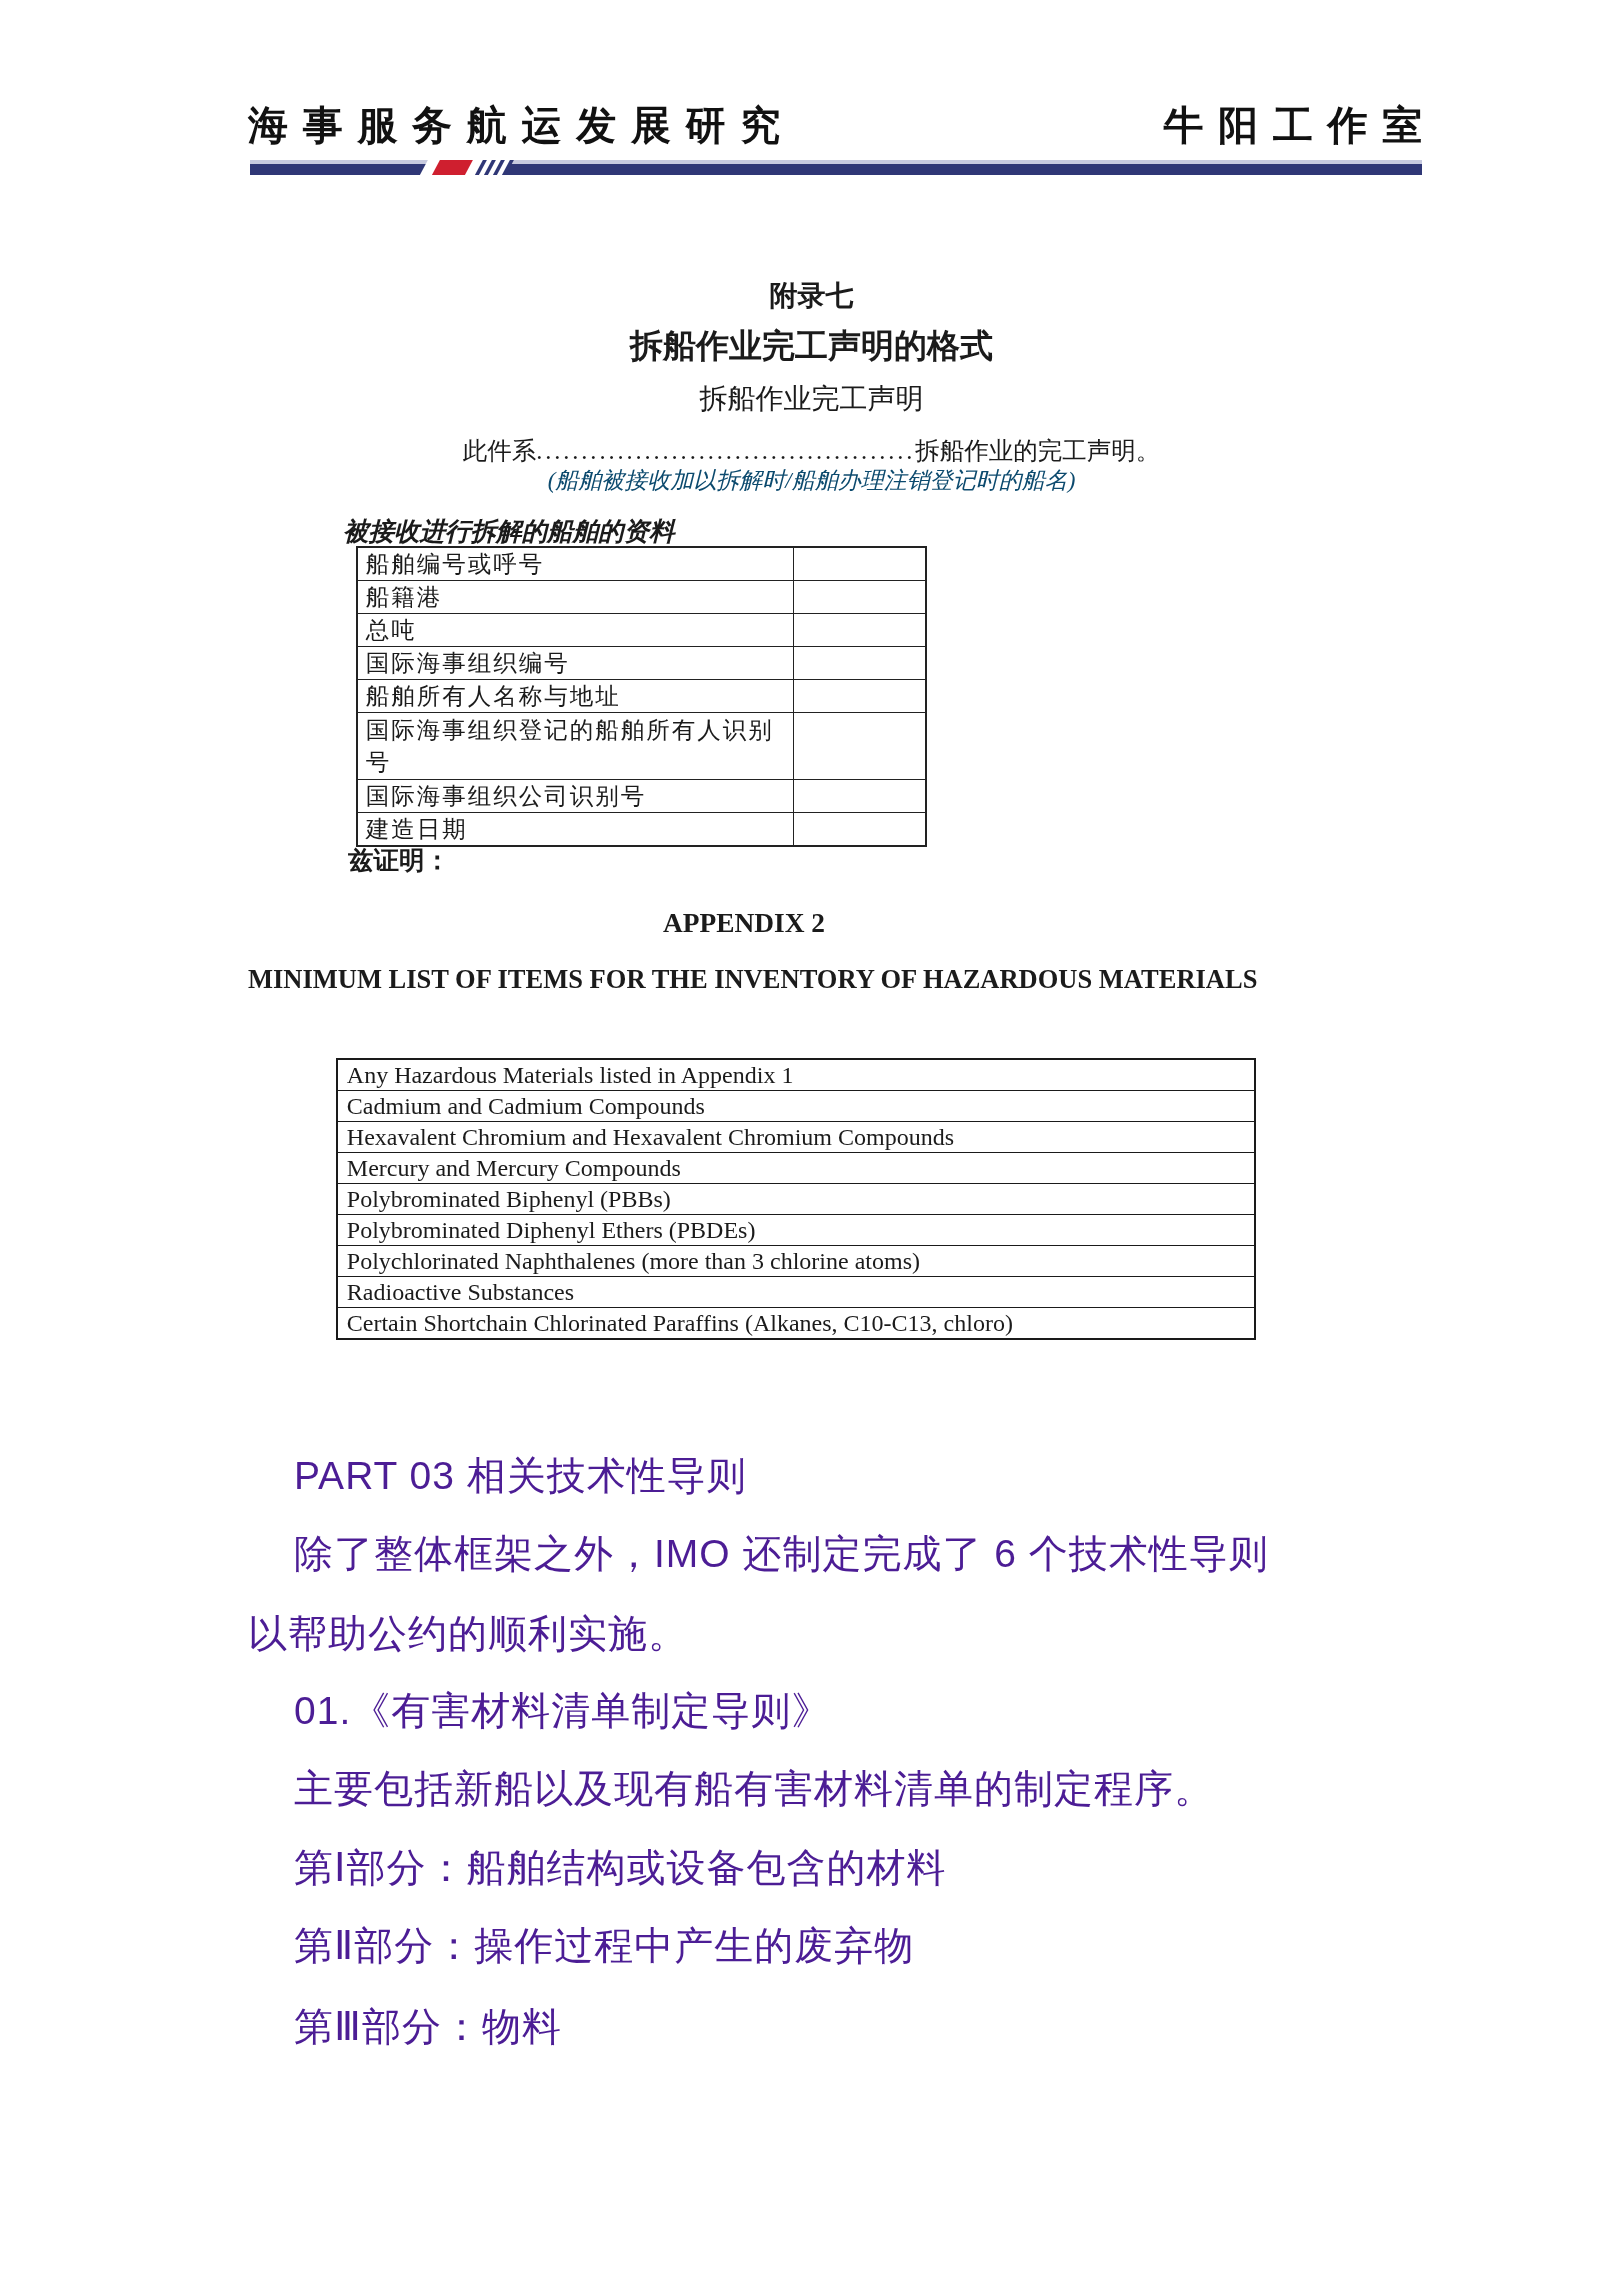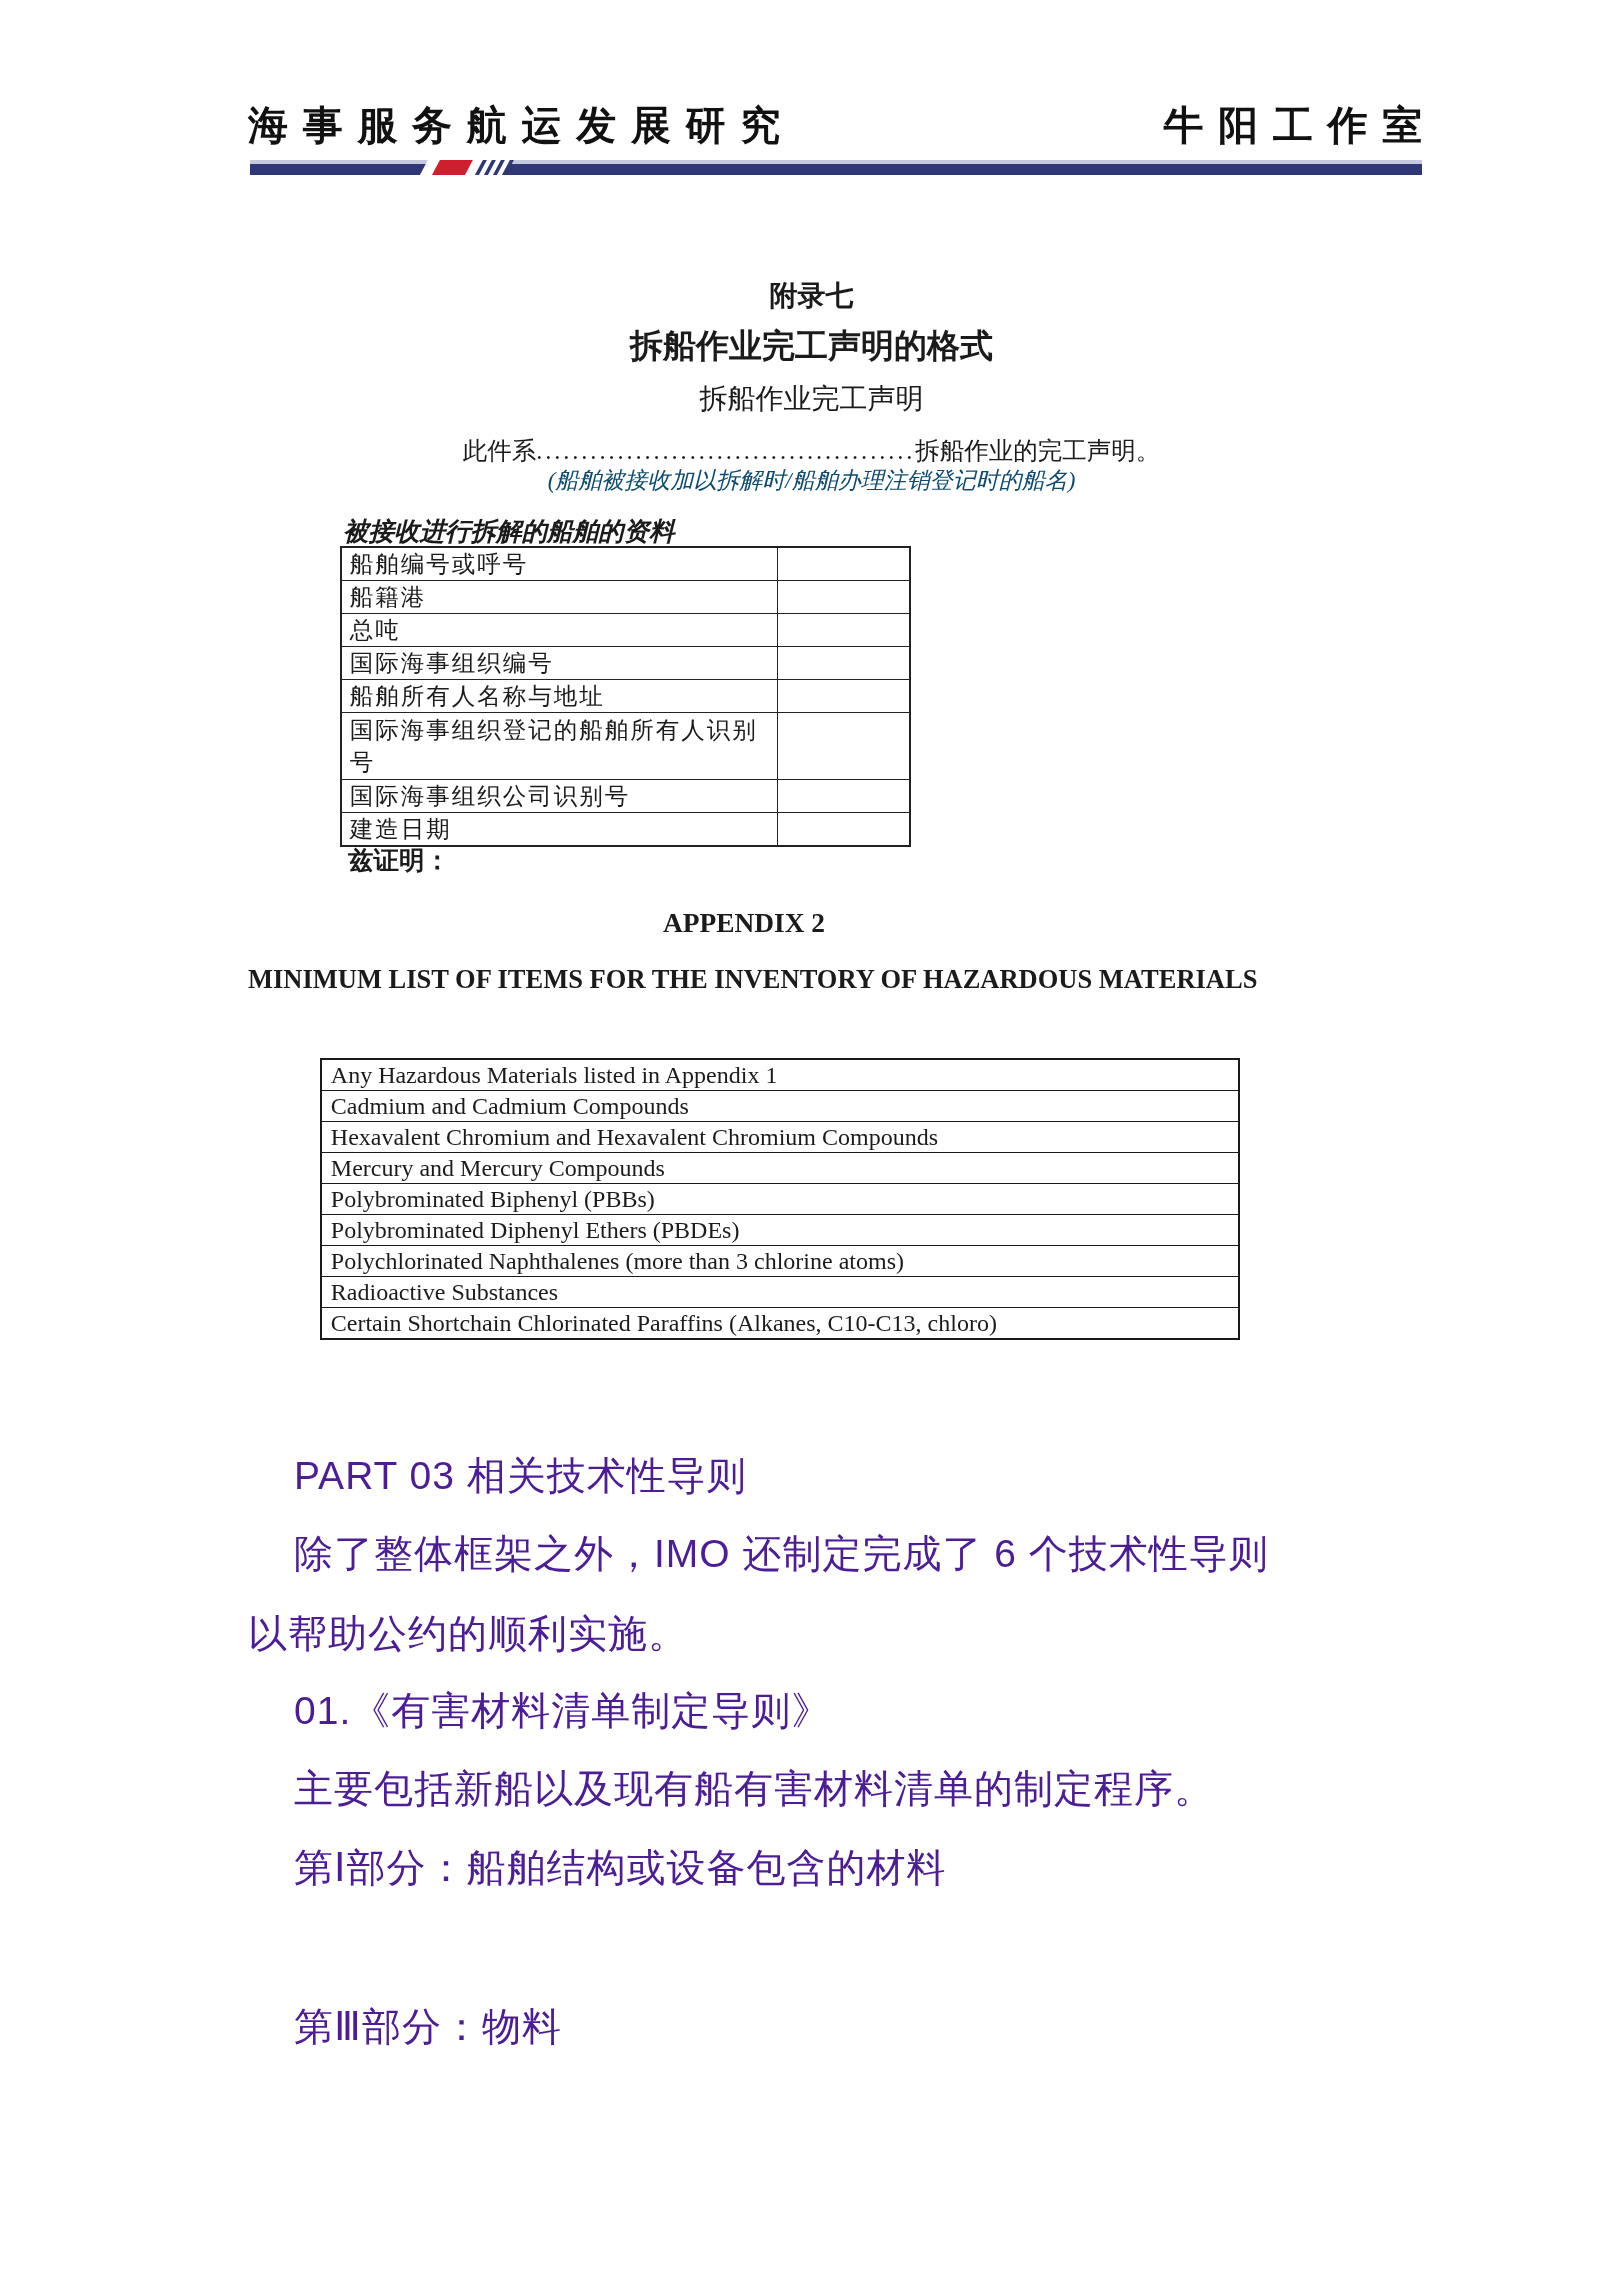--- a/index.html
+++ b/index.html
@@ -29,21 +29,21 @@
   .s1{left:229px}.s2{left:238px}.s3{left:247px}.s4{left:256px}
   
   .centered{position:absolute;left:248px;width:1127px;text-align:center;white-space:nowrap;}
   .a7-title{top:277px;font-size:28px;font-weight:bold;}
   .a7-sub{top:324px;font-size:33px;font-weight:bold;}
   .a7-sub2{top:380px;font-size:28px;}
   .intro{top:434px;font-size:24.5px;}
   .intro .dots{letter-spacing:2.9px;}
   .note{top:465px;font-size:23px;font-style:italic;color:#0c4a6e;}
   .ship-head{position:absolute;left:343px;top:514px;font-size:25.5px;font-weight:bold;font-style:italic;white-space:nowrap;}
-  table{border-collapse:collapse;table-layout:fixed;}
+  table{border-collapse:collapse;table-layout:fixed;margin-left:16px;}
   .ship-table{position:absolute;left:340px;top:546px;width:534px;border:2px solid #222;}
   .ship-table td{border:1.6px solid #222;font-size:23.5px;line-height:30px;padding:1px 7.8px;vertical-align:middle;}
   .ship-table td.lbl{width:419px;letter-spacing:2px;}
   .ship-table td.val{width:116px;}
   .ship-table tr{height:32px;}
   .certify{position:absolute;left:348px;top:843px;font-size:25.5px;font-weight:bold;white-space:nowrap;}
   
   .eng{position:absolute;left:248px;width:992px;text-align:center;white-space:nowrap;}
   .ap2-title{top:908px;font-size:27.4px;font-weight:bold;}
   .ap2-sub{top:964px;font-size:26.5px;font-weight:bold;}
@@ -156,16 +156,17 @@
         </tr>
   </tbody>
     </table>
 
   <div class="p3 ind y1">PART 03 相关技术性导则</div>
   <div class="p3 ind y2">除了整体框架之外，IMO 还制定完成了 6 个技术性导则</div>
   <div class="p3 noind y3">以帮助公约的顺利实施。</div>
   <div class="p3 ind y4">01.《有害材料清单制定导则》</div>
   <div class="p3 ind y5">主要包括新船以及现有船有害材料清单的制定程序。</div>
   <div class="p3 ind y6">第Ⅰ部分：船舶结构或设备包含的材料</div>
+  <div class="p3 ind y7">第Ⅱ部分：操作过程中产生的废弃物</div>
   <div class="p3 ind y8">第Ⅲ部分：物料</div>
 
 </div>
 
 
 </body></html>

